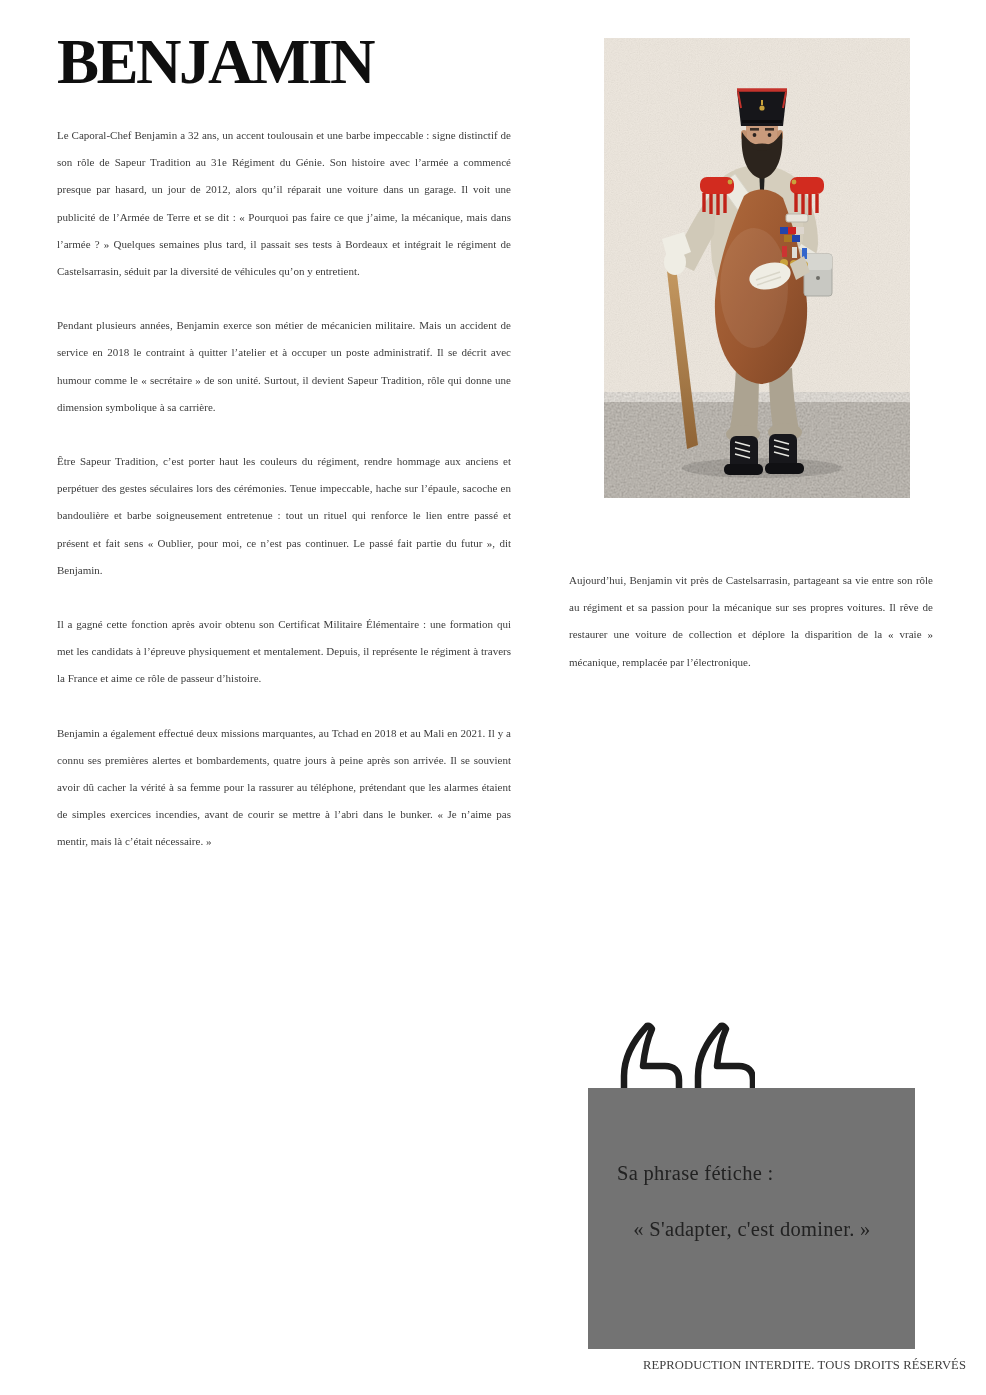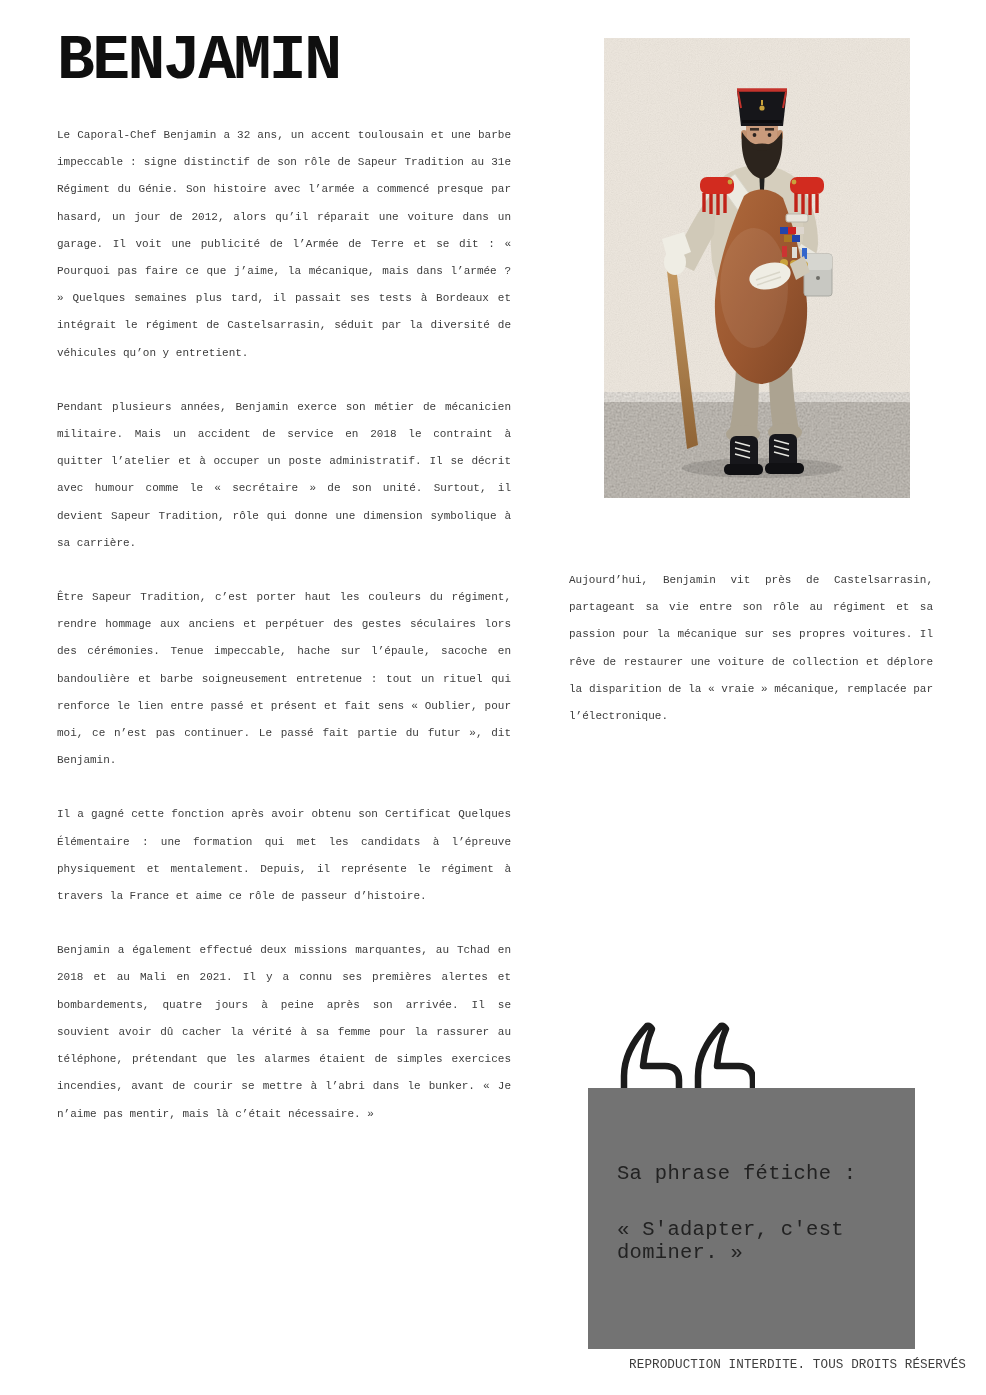--- a/index.html
+++ b/index.html
@@ -1,46 +1,46 @@
 <!DOCTYPE html>
 <html><head>
 <meta charset="utf-8">
 <style>
   html,body{margin:0;padding:0;background:#ffffff;}
   .page{position:relative;width:986px;height:1395px;background:#ffffff;overflow:hidden;
-        font-family:Liberation Mono, monospace;}
+        font-family:Liberation Serif, serif;}
   .col-left{position:absolute;left:57px;top:33px;width:454px;}
   .page-title{margin:0;font-size:63px;line-height:58px;font-weight:700;letter-spacing:-2.5px;color:#0f0f0f;}
   .page-subtitle{margin:16px 0 0 0;font-size:19.5px;font-weight:700;letter-spacing:-0.2px;color:#141414;}
   .body-text{margin-top:31px;}
   .body-text p,.col-right p{margin:0 0 27px 0;font-size:11px;line-height:27.2px;color:#3c3c3c;
         text-align:justify;}
   .pre{white-space:pre-line;}
   .photo{position:absolute;left:604px;top:38px;width:306px;height:460px;margin:0;}
   .photo svg{display:block;}
   .col-right{position:absolute;left:569px;top:531px;width:364px;margin-top:36px;}
   .quote-icon{position:absolute;left:615px;top:1020px;width:140px;height:104px;}
   .quote-box{position:absolute;left:588px;top:1088px;width:327px;height:261px;background:#737373;
         box-sizing:border-box;padding:74px 28px 0 29px;}
   .q-label{font-size:20.5px;letter-spacing:0.3px;color:#222222;}
-  .q-text{margin-top:33px;font-size:20.5px;letter-spacing:0.3px;color:#222222;}
+  .q-text{margin-top:33px;font-size:20.5px;letter-spacing:0.3px;color:#222222;text-align:center;}
   .footer{position:absolute;top:1358px;right:20px;font-size:12.6px;letter-spacing:0.1px;color:#3e3e3e;}
 </style>
 </head>
 <body>
 
 <div class="page">
 
   <div class="col-left">
     <h1 class="page-title">BENJAMIN</h1>
     <div class="body-text">
       <p>Le Caporal-Chef Benjamin a 32 ans, un accent toulousain et une barbe impeccable : signe distinctif de son rôle de Sapeur Tradition au 31e Régiment du Génie. Son histoire avec l’armée a commencé presque par hasard, un jour de 2012, alors qu’il réparait une voiture dans un garage. Il voit une publicité de l’Armée de Terre et se dit : « Pourquoi pas faire ce que j’aime, la mécanique, mais dans l’armée ? » Quelques semaines plus tard, il passait ses tests à Bordeaux et intégrait le régiment de Castelsarrasin, séduit par la diversité de véhicules qu’on y entretient.</p>
       <p>Pendant plusieurs années, Benjamin exerce son métier de mécanicien militaire. Mais un accident de service en 2018 le contraint à quitter l’atelier et à occuper un poste administratif. Il se décrit avec humour comme le « secrétaire » de son unité. Surtout, il devient Sapeur Tradition, rôle qui donne une dimension symbolique à sa carrière.</p>
       <p>Être Sapeur Tradition, c’est porter haut les couleurs du régiment, rendre hommage aux anciens et perpétuer des gestes séculaires lors des cérémonies. Tenue impeccable, hache sur l’épaule, sacoche en bandoulière et barbe soigneusement entretenue : tout un rituel qui renforce le lien entre passé et présent et fait sens « Oublier, pour moi, ce n’est pas continuer. Le passé fait partie du futur », dit Benjamin.</p>
-      <p>Il a gagné cette fonction après avoir obtenu son Certificat Quelques Élémentaire : une formation qui met les candidats à l’épreuve physiquement et mentalement. Depuis, il représente le régiment à travers la France et aime ce rôle de passeur d’histoire.</p>
+      <p>Il a gagné cette fonction après avoir obtenu son Certificat Militaire Élémentaire : une formation qui met les candidats à l’épreuve physiquement et mentalement. Depuis, il représente le régiment à travers la France et aime ce rôle de passeur d’histoire.</p>
       <p>Benjamin a également effectué deux missions marquantes, au Tchad en 2018 et au Mali en 2021. Il y a connu ses premières alertes et bombardements, quatre jours à peine après son arrivée. Il se souvient avoir dû cacher la vérité à sa femme pour la rassurer au téléphone, prétendant que les alarmes étaient de simples exercices incendies, avant de courir se mettre à l’abri dans le bunker. « Je n’aime pas mentir, mais là c’était nécessaire. »</p>
     </div>
   </div>
 
   <figure class="photo">
     <svg width="306" height="460" viewBox="0 0 306 460">
       <defs>
         <filter id="tx1">
             <feTurbulence type="fractalNoise" baseFrequency="0.9" numOctaves="2"></feTurbulence>
             <feColorMatrix type="saturate" values="0"></feColorMatrix>

